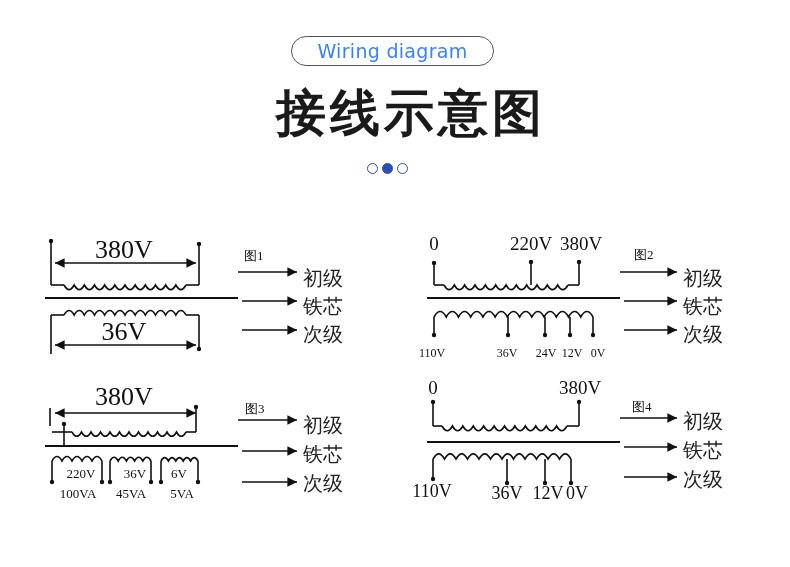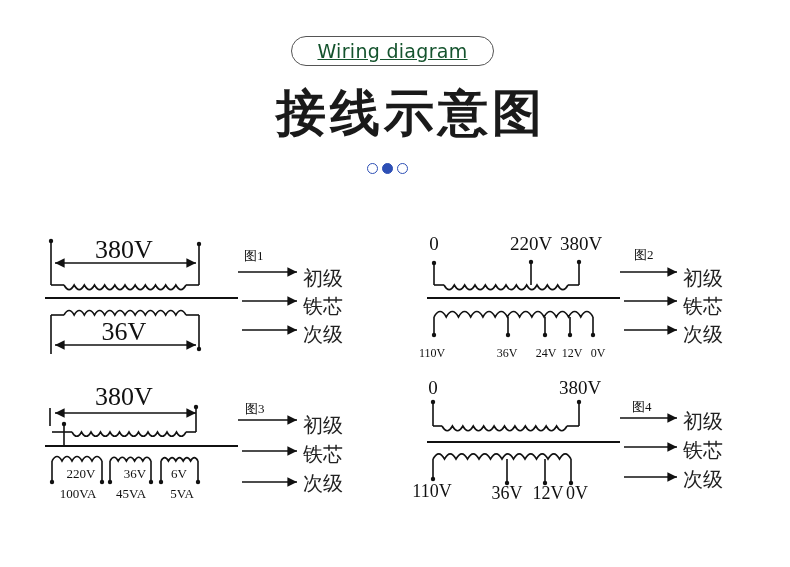--- a/index.html
+++ b/index.html
@@ -1,23 +1,22 @@
 <!DOCTYPE html>
 <html><head>
 <meta charset="utf-8">
 <style>
   html, body { margin: 0; padding: 0; background: #ffffff; }
   body { width: 790px; height: 567px; position: relative; overflow: hidden; font-family: "Liberation Sans", "DejaVu Sans", sans-serif; }
   .pill {
     position: absolute; left: 291px; top: 36px; width: 203px; height: 30px;
     border: 1px solid #555; border-radius: 16px; box-sizing: border-box;
     display: flex; align-items: center; justify-content: center;
-    font-size: 19px; color: #14532d; letter-spacing: 0.3px;
+    font-size: 19px; color: #3b82f6; letter-spacing: 0.3px;
     font-family: "DejaVu Sans", sans-serif;
-    text-decoration: underline;
   }
   .title {
     position: absolute; left: 16px; width: 790px; top: 80px; text-align: center;
     font-size: 50px; font-weight: bold; color: #1a1a1a; letter-spacing: 4px;
     font-family: "DejaVu Sans", sans-serif;
   }
   .dots { position: absolute; left: 367px; top: 163px; display: flex; gap: 4px; }
   .dot { width: 11px; height: 11px; border-radius: 50%; box-sizing: border-box; border: 1.5px solid #2d4fb5; background: #fff; }
   .dot.active { background: #2d4fb5; }
   svg.diagram { position: absolute; left: 0; top: 0; }

